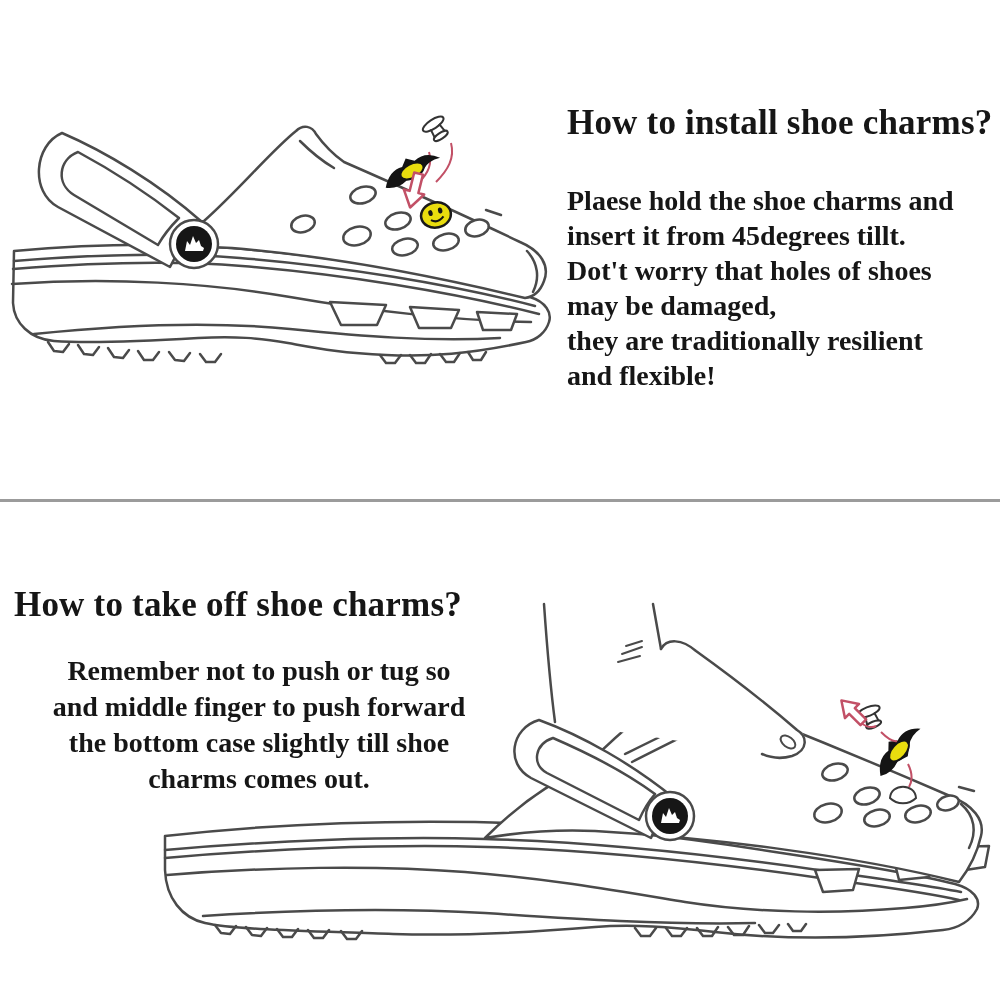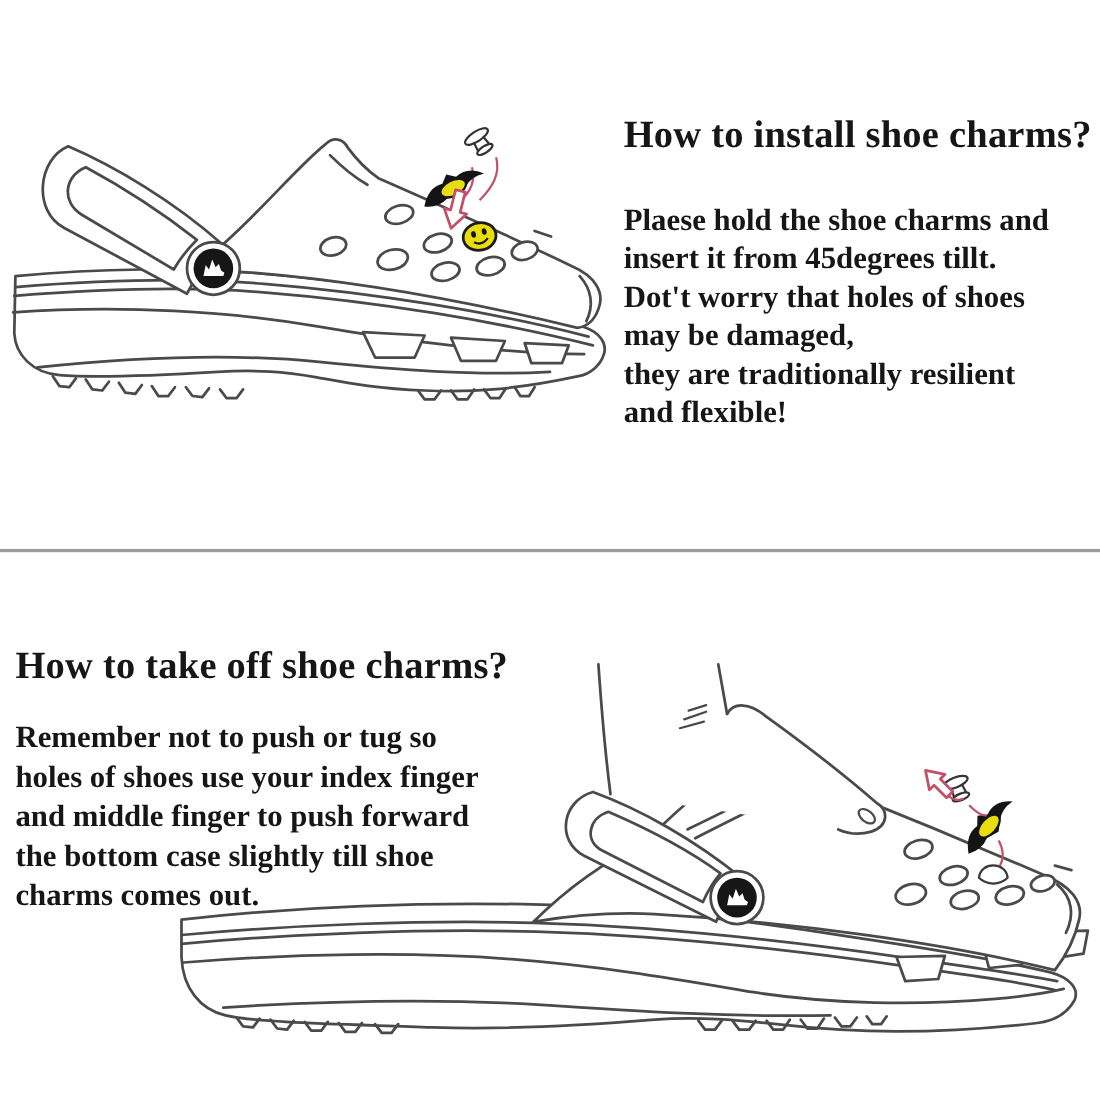--- a/index.html
+++ b/index.html
@@ -9,21 +9,21 @@
     font-family:"Liberation Serif", serif;
     color:#161616;
   }
   .illustration{position:absolute;}
   .text-block{position:absolute;font-weight:700;}
   .text-block h2{
     margin:0;font-size:35px;line-height:1.15;font-weight:700;letter-spacing:.2px;
   }
   .body-lines{margin-top:0;font-size:28px;font-weight:700;}
   #install-text .body-lines{margin-top:40px;line-height:35px;width:440px;}
-  #remove-text .body-lines{margin-top:28px;line-height:36px;width:490px;}
+  #remove-text .body-lines{margin-top:28px;line-height:36px;width:490px;text-align:center;}
   .divider{position:absolute;left:0;top:499px;width:1000px;height:3px;background:#9b9b9b;}
   svg .ln{fill:none;stroke:#4a4a4a;stroke-width:2.5;stroke-linecap:round;stroke-linejoin:round;}
   svg .fill{fill:#ffffff;}
   svg .thin{stroke-width:2;}
 </style>
 </head>
 <body>
 
 <svg class="illustration" style="left:0;top:55px;" width="560" height="390" viewBox="0 0 560 390">
   <g>
@@ -96,21 +96,20 @@
     <div>and flexible!</div>
   </div>
 </div>
 
 <div class="divider"></div>
 
 <div class="text-block" id="remove-text" style="left:14px;top:585px;width:490px;">
   <h2>How to take off shoe charms?</h2>
   <div class="body-lines">
     <div>Remember not to push or tug so</div>
-    <div>holes of shoes use your index finger</div>
     <div>and middle finger to push forward</div>
     <div>the bottom case slightly till shoe</div>
     <div>charms comes out.</div>
   </div>
 </div>
 
 <svg class="illustration" style="left:155px;top:592px;" width="845" height="408" viewBox="0 0 845 408">
   <g>
 
     <path class="ln fill" d="M10,244 C90,235 200,228 320,230 C420,232 520,244 620,260 C700,272 760,282 800,292 C818,297 826,307 822,317 C815,330 804,336 788,338 C700,348 620,347 560,340 C515,335 478,332 440,335 C380,340 300,344 238,342 C160,339 80,338 50,331 C27,326 11,306 10,278 Z"></path>

